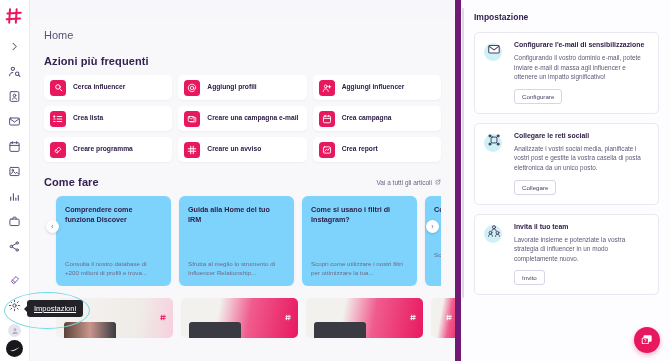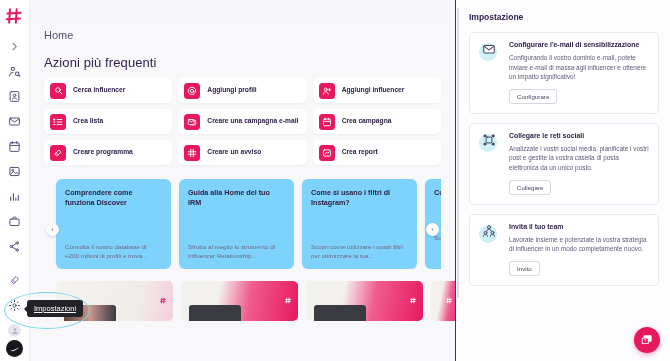--- a/index.html
+++ b/index.html
@@ -64,21 +64,21 @@
   
   .main {
     flex: 1 1 auto; height: 361px;
     overflow: hidden; position: relative;
     padding: 10px 14px 0 14px;
     background: #f8f8fb;
     margin-top: 19px;
   }
   .page-title { font-size: 11px; color: #5b5170; font-weight: 400; margin-bottom: 14px; }
   .sec-head {
-    font-size: 13px; font-weight: normal; color: #332152;
+    font-size: 11px; font-weight: bold; color: #332152;
     margin-bottom: 8px; letter-spacing: .1px;
   }
   .sec-head-row { display:flex; align-items:center; justify-content:space-between; margin-bottom: 8px;}
   .link-ext {
     font-size: 6.5px; color: #6b6482; display:flex; align-items:center; gap:3px;
   }
 
   
   .qa-grid { display: grid; grid-template-columns: repeat(3, 1fr); gap: 6px; }
   .qa-card {
@@ -132,21 +132,21 @@
     position:absolute; left: 8px; bottom: -6px; width: 52px; height: 22px;
     border-radius: 3px; background: #3a3a42;
   }
   .acc-thumb.t1 .photo { background: linear-gradient(90deg,#5d4438,#c9968c,#3a3a42); }
   .acc-thumb .mini-logo { position:absolute; right: 6px; top: 9px; }
   .acc-thumb.t4 { flex: 0 0 32px; }
 
   
   .right {
     flex: 0 0 215px; width: 215px; height: 361px;
-    background: #fdfdff; border-left: 1px solid #701a75;
+    background: #fdfdff; border-left: 6px solid #701a75;
     padding: 12px 11px 8px 13px; overflow: hidden; position: relative;
   }
   .right-title { font-size: 8.5px; font-weight: bold; color: #332152; margin-bottom: 10px; }
   .st-card {
     border: 1px solid #e9e7f1; border-radius: 5px; background:#fff;
     padding: 8px 9px 9px 9px; margin-bottom: 9px;
     display: flex; gap: 8px;
   }
   .st-ico { flex: 0 0 22px; width: 22px; height: 22px; position: relative; }
   .st-blob {
@@ -383,20 +383,31 @@
           <svg width="10" height="10" viewBox="0 0 24 24" fill="none" stroke="#fff" stroke-width="2.1" stroke-linecap="round" stroke-linejoin="round">
               <rect x="3.5" y="4.5" width="17" height="15" rx="2.5"></rect>
               <path d="M7 15 L11 10 L14 13 L18 8"></path>
             </svg>
         </span>
         <span class="qa-label">Crea report</span>
       </div>
     </div>
 
     <div class="cf-wrap">
+      <div class="sec-head-row">
+        <h2 class="sec-head" style="margin:0">Come fare</h2>
+        <a class="link-ext">
+          <span>Vai a tutti gli articoli</span>
+          <svg width="6" height="6" viewBox="0 0 24 24" fill="none" stroke="#6b6482" stroke-width="2.2" stroke-linecap="round">
+              <path d="M14 4 H20 V10"></path>
+              <path d="M20 4 L11 13"></path>
+              <path d="M18 14 v5 a1 1 0 0 1 -1 1 H5 a1 1 0 0 1 -1 -1 V7 a1 1 0 0 1 1 -1 h5"></path>
+            </svg>
+        </a>
+      </div>
 
       <div class="cf-nav prev">‹</div>
       <div class="cf-nav next">›</div>
 
       <div class="cf-row">
 
         <div class="cf-card">
           <div class="cf-title">Comprendere come funziona Discover</div>
           <div class="cf-desc">Consulta il nostro database di +200 milioni di profili e trova...</div>
           <a class="cf-more">

